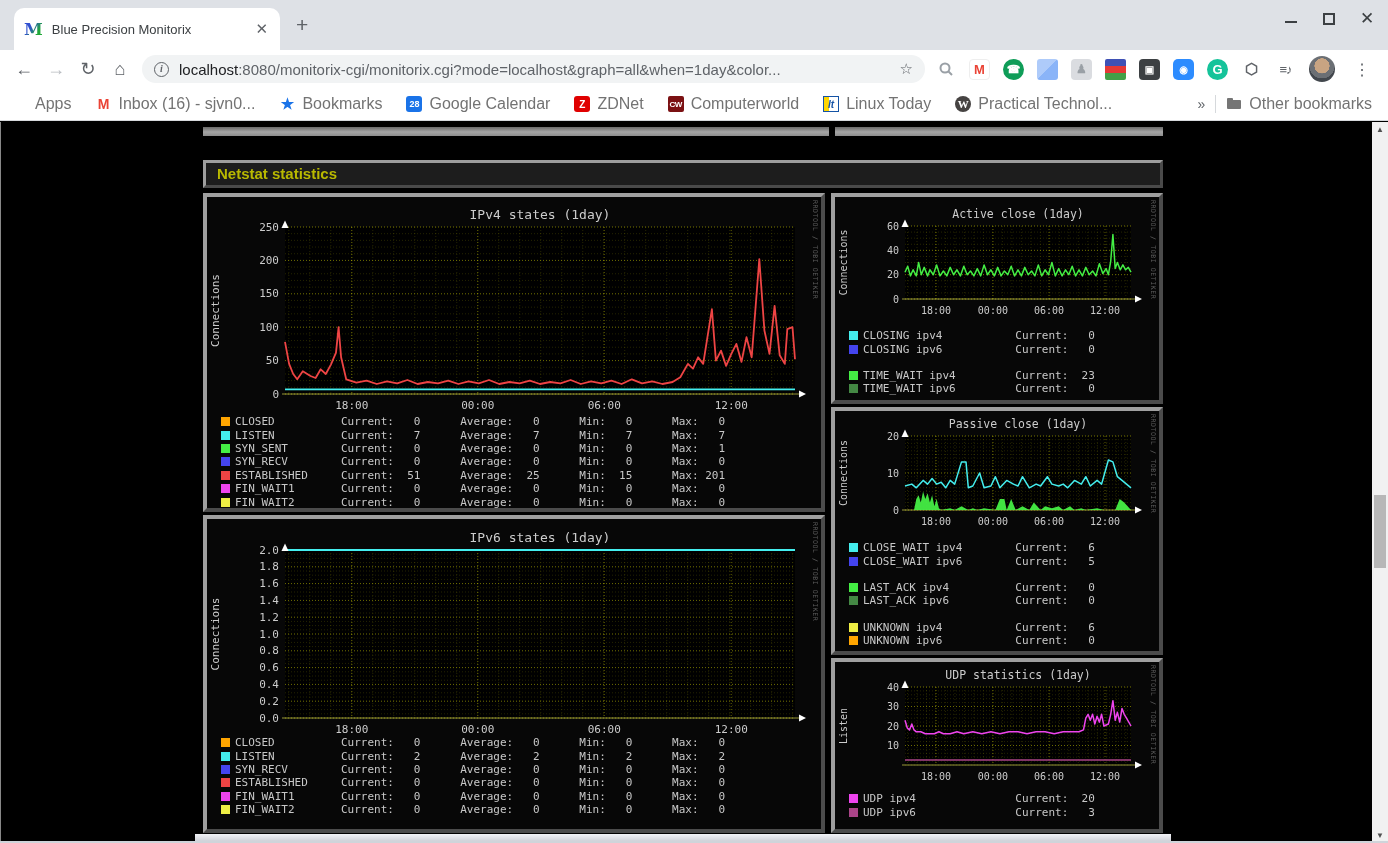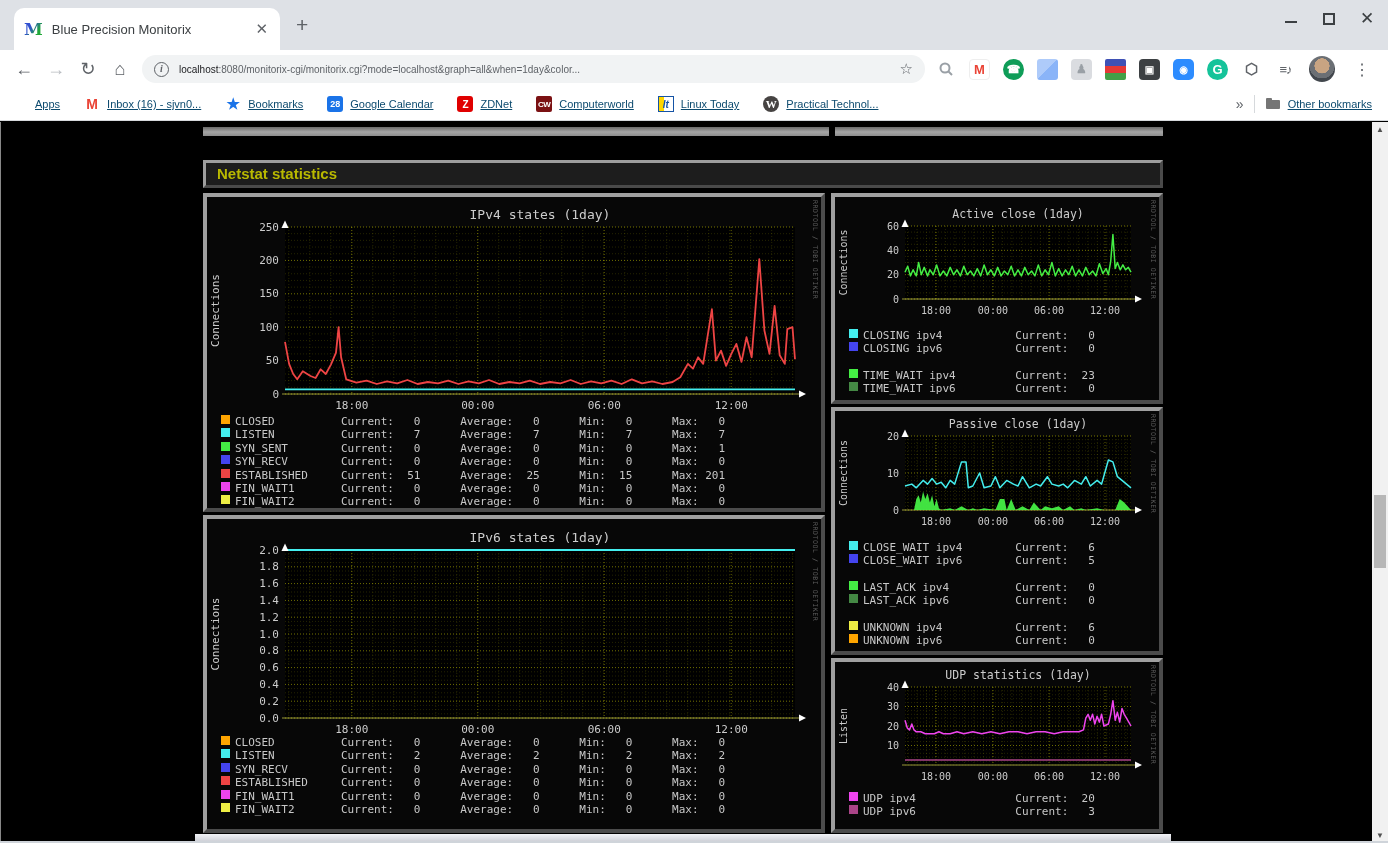--- a/index.html
+++ b/index.html
@@ -24,21 +24,21 @@
   .wc-close { color:#3c4043; font-size:17px; line-height:14px; text-align:center; }
 
   .toolbar { height:38px; background:#fff; display:flex; align-items:center; padding:0 8px; }
   .navic { width:32px; text-align:center; font-size:18px; color:#5f6368; flex:none; }
   .navic.disabled { color:#b9bdc2; }
   .urlbar { flex:1; height:28px; background:#f1f3f4; border-radius:14px; display:flex;
             align-items:center; padding:0 12px; margin:0 6px; min-width:0; }
   .info-ic { width:15px; height:15px; border:1.5px solid #5f6368; border-radius:50%;
              color:#5f6368; font-size:10px; line-height:12px; text-align:center; flex:none;
              font-family:"Liberation Serif",serif; font-style:italic; font-weight:bold; }
-  .url-text { margin-left:10px; font-size:10px; white-space:nowrap; overflow:hidden; }
+  .url-text { margin-left:10px; font-size:15px; white-space:nowrap; overflow:hidden; }
   .url-host { color:#202124; }
   .url-rest { color:#5f6368; }
   .url-star { margin-left:auto; color:#5f6368; font-size:15px; flex:none; }
   .extrow { display:flex; align-items:center; gap:13px; flex:none; padding:0 4px; }
   .ext { width:21px; height:21px; display:flex; align-items:center; justify-content:center;
          font-size:11px; font-weight:bold; border-radius:4px; flex:none; }
   .ic-gmail { background:#fff; color:#ea4335; border:1px solid #eee; font-size:13px; }
   .ic-phone { background:#0f9d58; color:#fff; border-radius:50%; font-size:11px; }
   .ic-copy { background:linear-gradient(135deg,#aecbfa 50%,#8ab4f8 50%); border-radius:3px; }
   .ic-grey { background:#dadce0; color:#9aa0a6; font-size:12px; }
@@ -48,21 +48,21 @@
   .ic-gram { background:#15c39a; color:#fff; border-radius:50%; font-size:13px; }
   .ic-puzzle { color:#5f6368; font-size:15px; background:none; }
   .ic-playlist { color:#5f6368; font-size:13px; letter-spacing:-1px; background:none; }
   .avatar { width:26px; height:26px; border-radius:50%; flex:none;
             background:radial-gradient(circle at 50% 38%, #c8a482 0 36%, #6b6f74 37% 60%, #42474d 61%); }
   .menu-dots { color:#5f6368; font-size:16px; padding:0 6px; }
 
   .bookmarksbar { height:33px; background:#fff; display:flex; align-items:center;
                   padding:0 12px; border-bottom:1px solid #d6d9dc; }
   .bm-item { display:flex; align-items:center; gap:7px; margin-right:24px; flex:none; }
-  .bm-label { font-size:11px; color:#0c4a6e; white-space:nowrap;text-decoration:underline; }
+  .bm-label { font-size:16px; color:#737373; white-space:nowrap; }
   .bm-right { margin-left:auto; display:flex; align-items:center; gap:10px; }
   .bm-chevrons { color:#5f6368; font-size:14px; }
   .bm-sep { width:1px; height:18px; background:#d6d9dc; }
   .bmi { width:16px; height:16px; flex:none; display:flex; align-items:center;
          justify-content:center; font-weight:bold; }
   .bm-apps { display:grid; grid-template-columns:repeat(3,4px); grid-template-rows:repeat(3,4px); gap:1px; }
   .bm-apps i { border-radius:50%; }
   .bm-gmail { color:#ea4335; font-size:14px; }
   .bm-star { color:#1a73e8; font-size:15px; }
   .bm-cal { background:#1a73e8; color:#fff; border-radius:3px; font-size:9px; }
@@ -97,21 +97,21 @@
   #p-ipv4    { left:0;   top:71px;  width:622px; height:319px; }
   #p-ipv6    { left:0;   top:393px; width:622px; height:318px; }
   #p-active  { left:628px; top:71px;  width:332px; height:211px; }
   #p-passive { left:628px; top:285px; width:332px; height:248px; }
   #p-udp     { left:628px; top:536px; width:332px; height:175px; }
 
   .chart-svg { display:block; }
   .wm { position:absolute; top:3px; right:2px; writing-mode:vertical-rl; font-size:6.5px;
         color:#5e5e5e; font-family:"DejaVu Sans Mono",monospace; letter-spacing:0.6px; }
   .legend { padding-left:14px; }
-  .lrow { display:flex; height:13.4px; }
+  .lrow { display:flex; align-items:center; height:13.4px; }
   .lrow.gap { margin-top:13px; }
   .sw { width:9px; height:9px; margin-right:5px; flex:none; }
   .ltxt { font-family:"DejaVu Sans Mono",monospace; font-size:11px; color:#c8c8c8; white-space:pre; }
 
   
   .scrollbar { position:absolute; right:0; top:0; bottom:0; width:16px; background:#f1f1f1; }
   .sb-btn { position:absolute; left:0; width:16px; height:15px; color:#505050; font-size:8px;
             text-align:center; line-height:15px; }
   .sb-up { top:0; } .sb-down { bottom:0; }
   .sb-thumb { position:absolute; left:2px; width:12px; top:373px; height:73px; background:#b7b7b7; }

